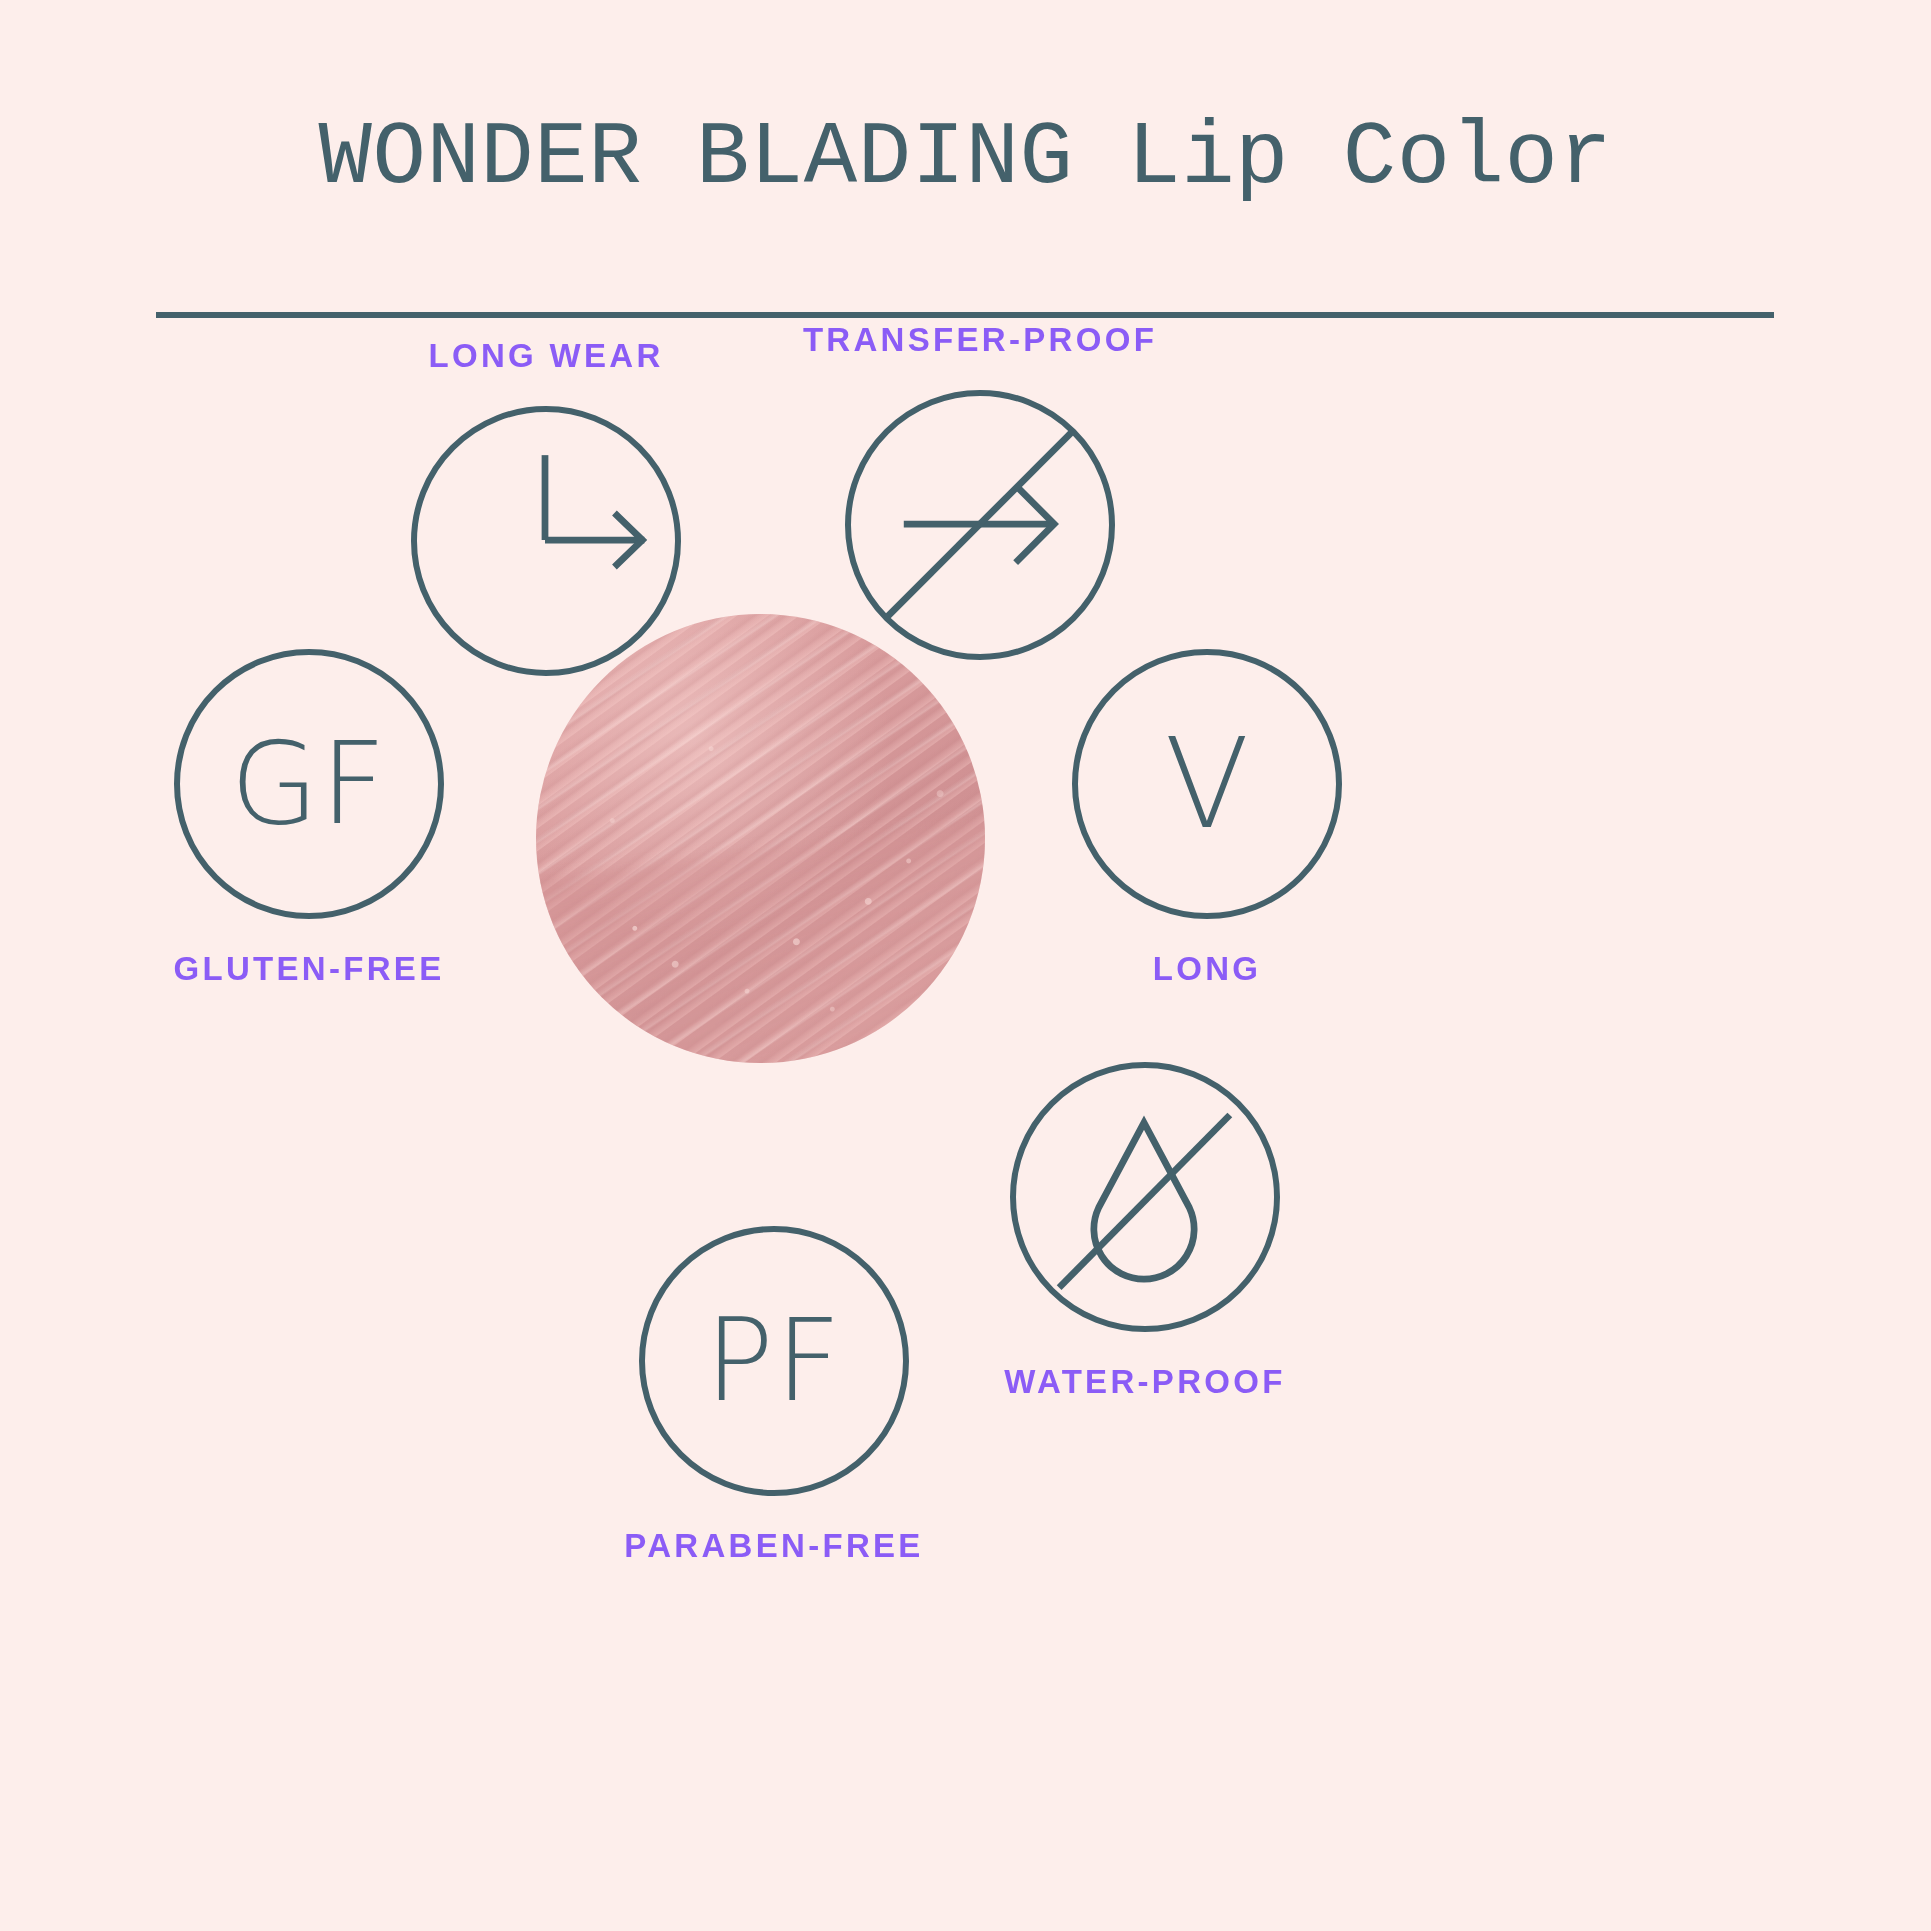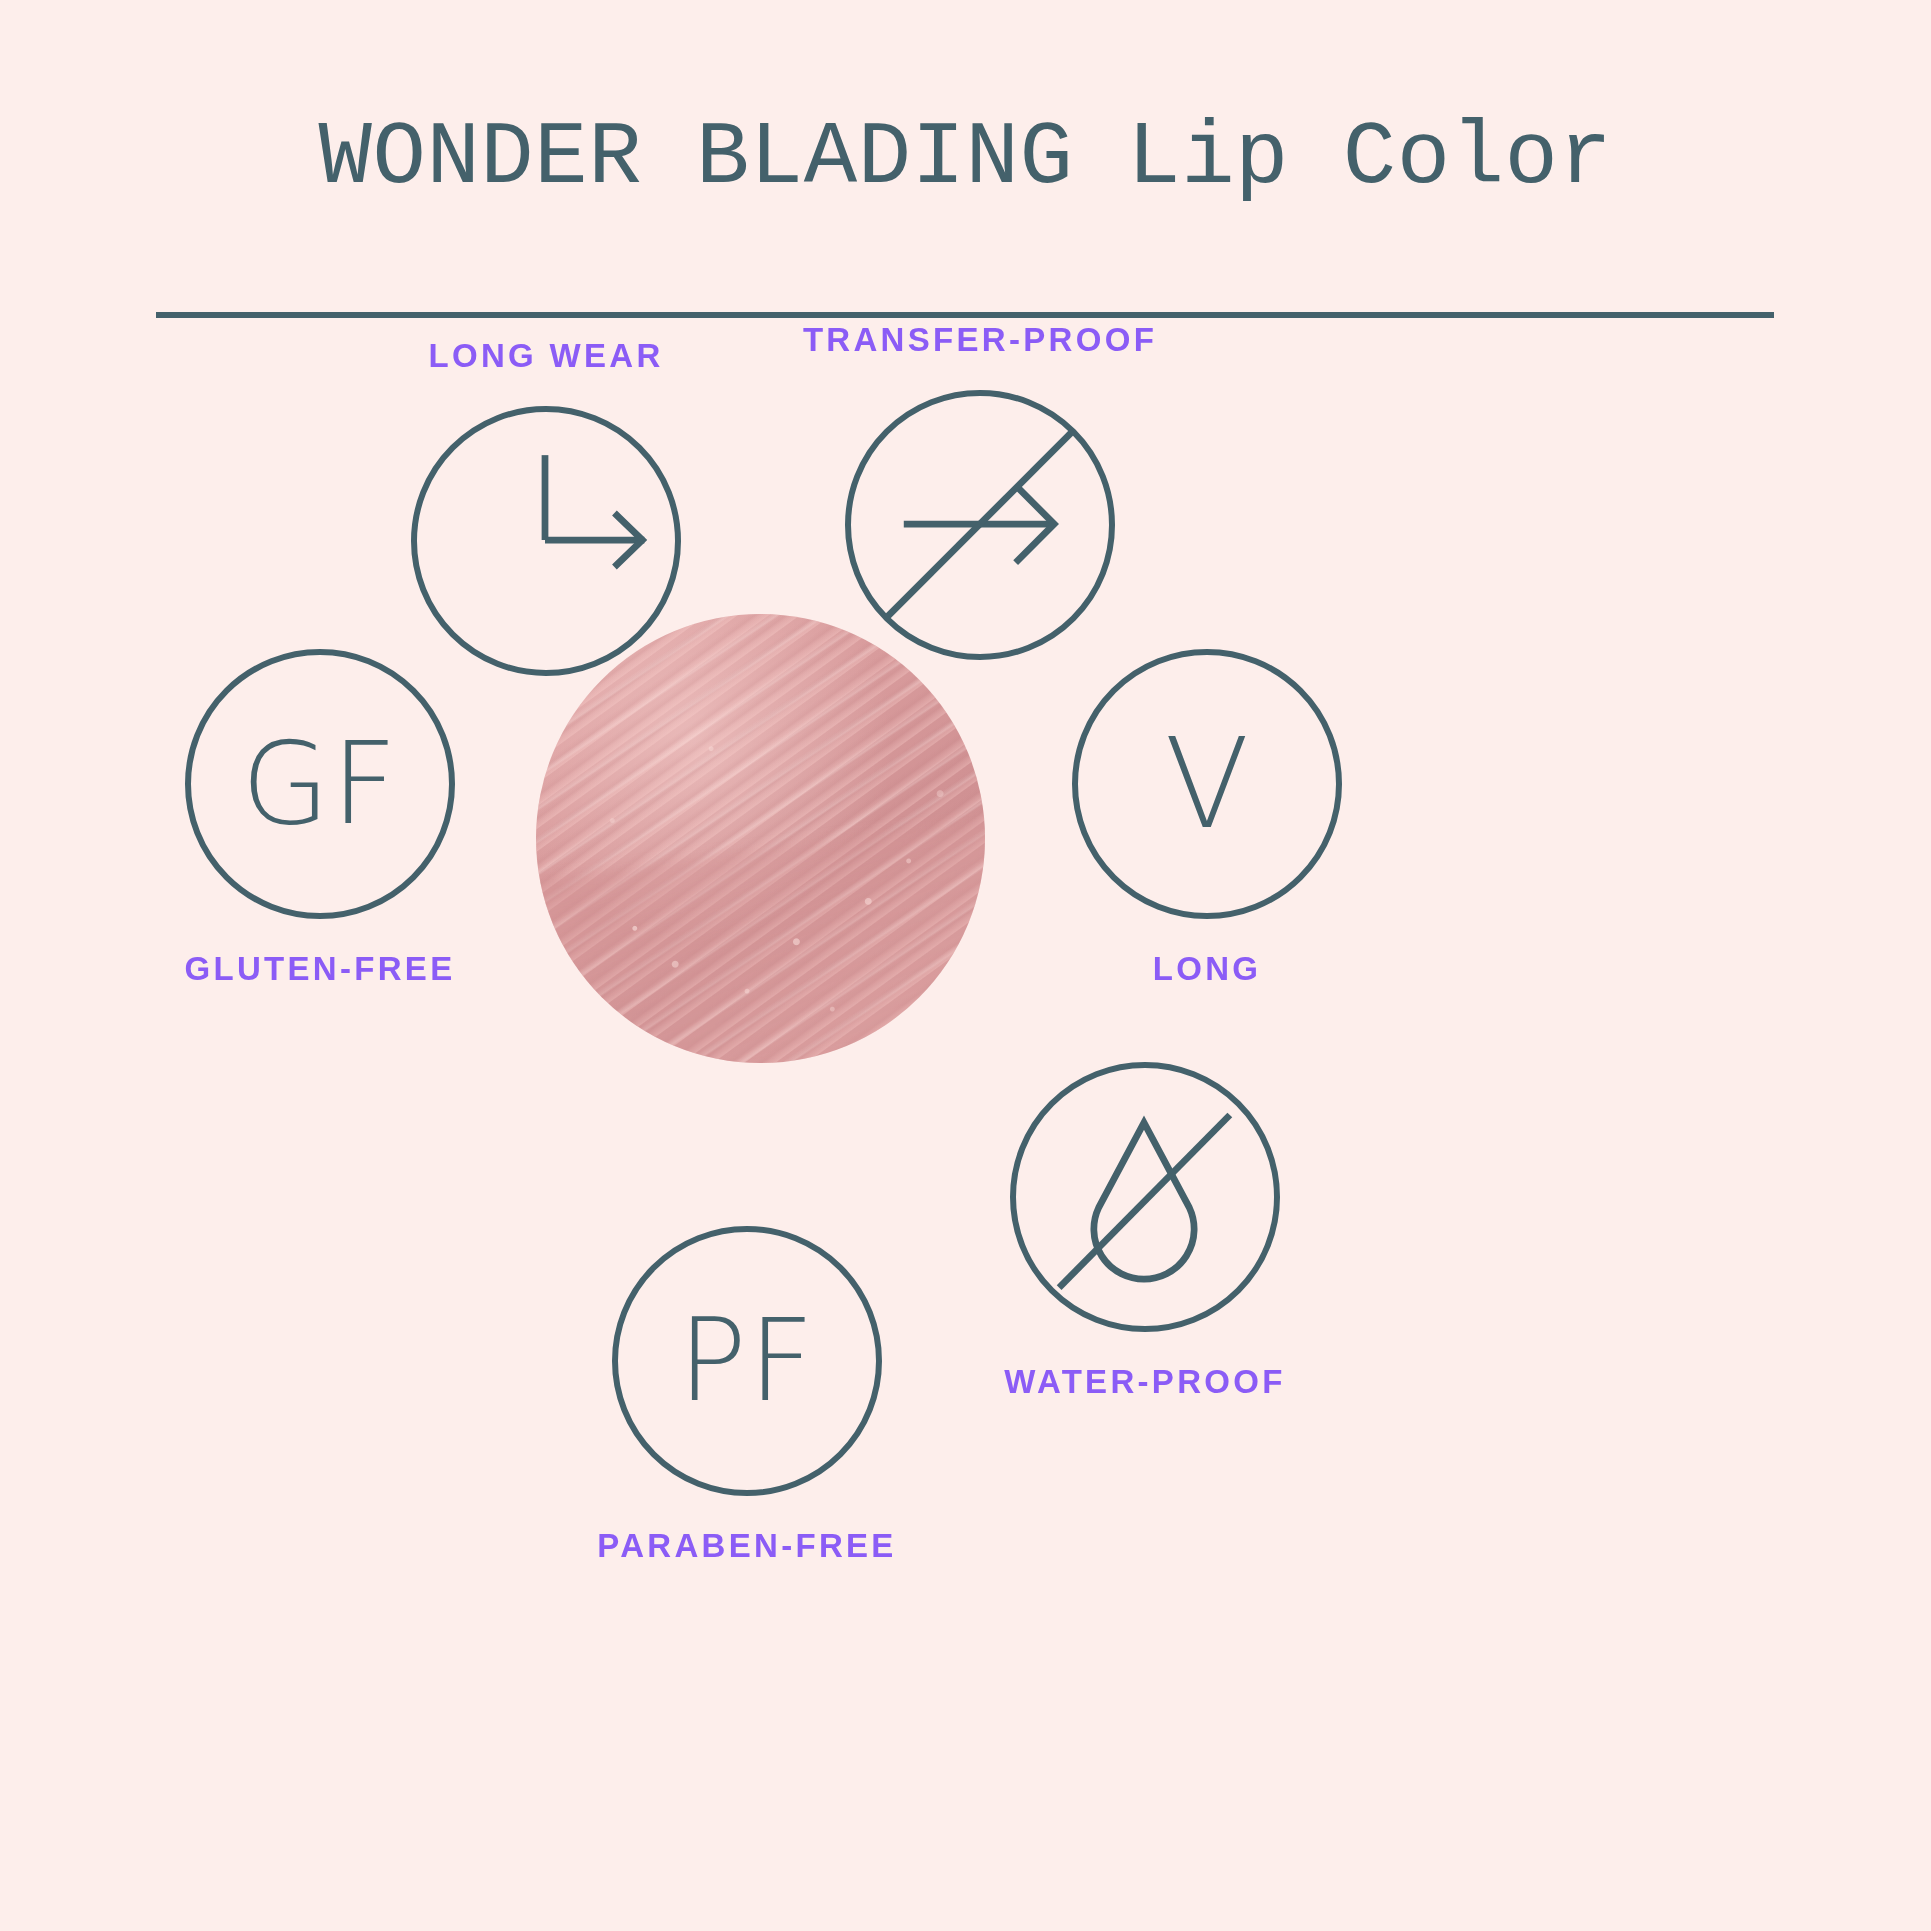--- a/index.html
+++ b/index.html
@@ -87,25 +87,25 @@
     font-size: 114px;
     line-height: 1;
     letter-spacing: 1.9px;
     color: #44616B;
   }
   .mono-letters.single { font-size: 124px; letter-spacing: 0; }
 
   
   #badge-long-wear      { left: 401px;  top: 406px; }
   #badge-transfer-proof { left: 835px;  top: 390px; }
-  #badge-gluten-free    { left: 175px;  top: 649px; }
+  #badge-gluten-free    { left: 164px;  top: 649px; }
   #badge-vegan          { left: 1062px; top: 649px; }
   #badge-cruelty-free   { left: 280px;  top: 1062px; }
   #badge-water-proof    { left: 1000px;  top: 1062px; }
-  #badge-paraben-free   { left: 602px;  top: 1226px; }
+  #badge-paraben-free   { left: 629px;  top: 1226px; }
 
   
   #swatch {
     position: absolute;
     left: 536px;
     top: 614px;
     width: 449px;
     height: 449px;
     border-radius: 50%;
     overflow: hidden;

